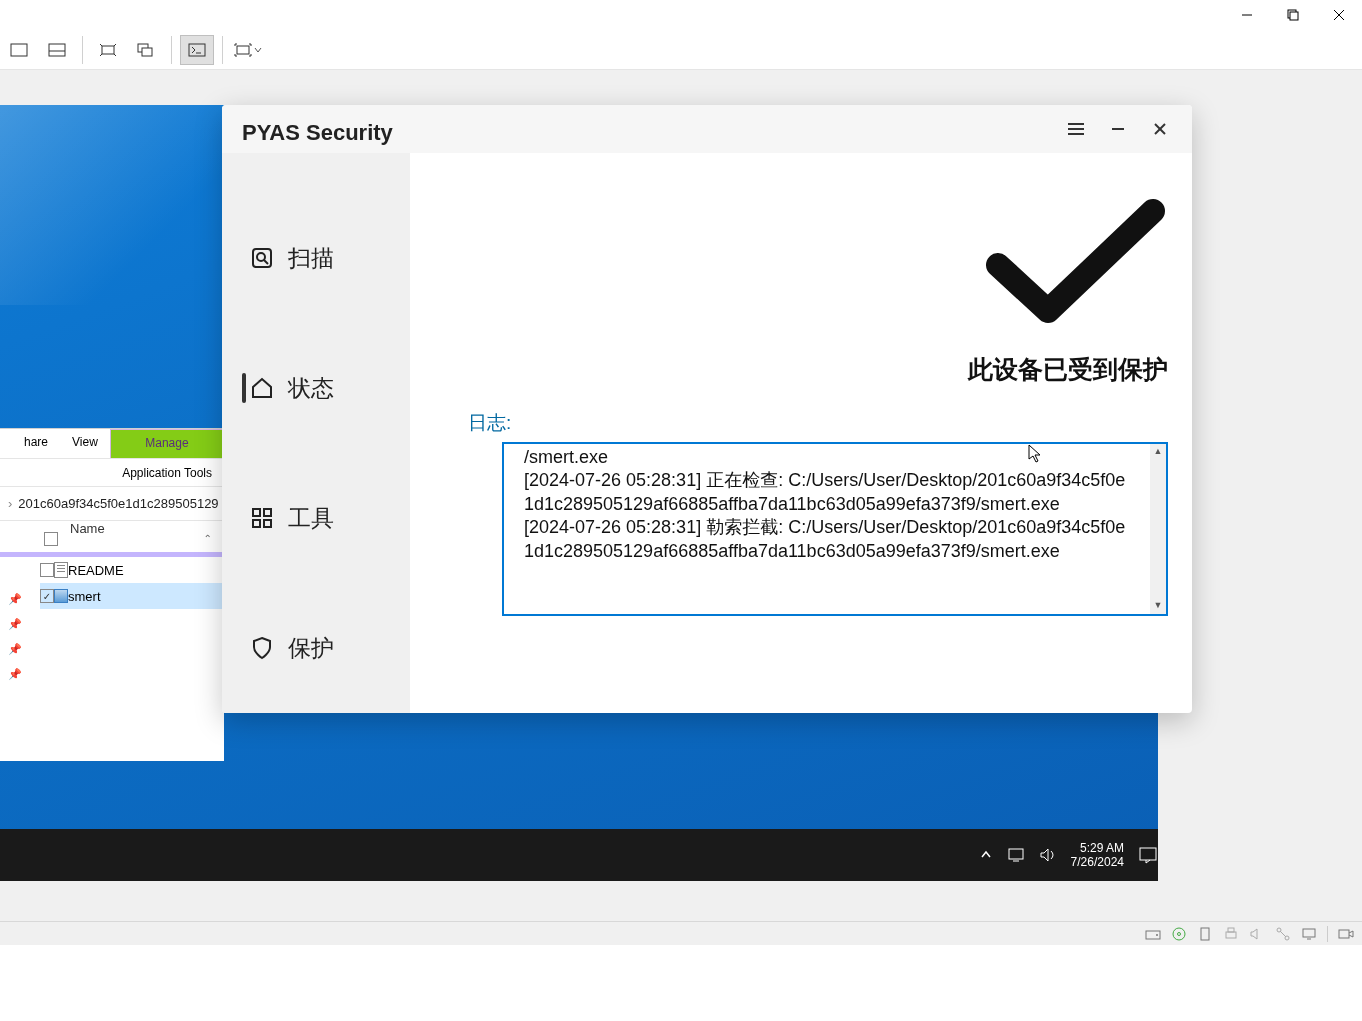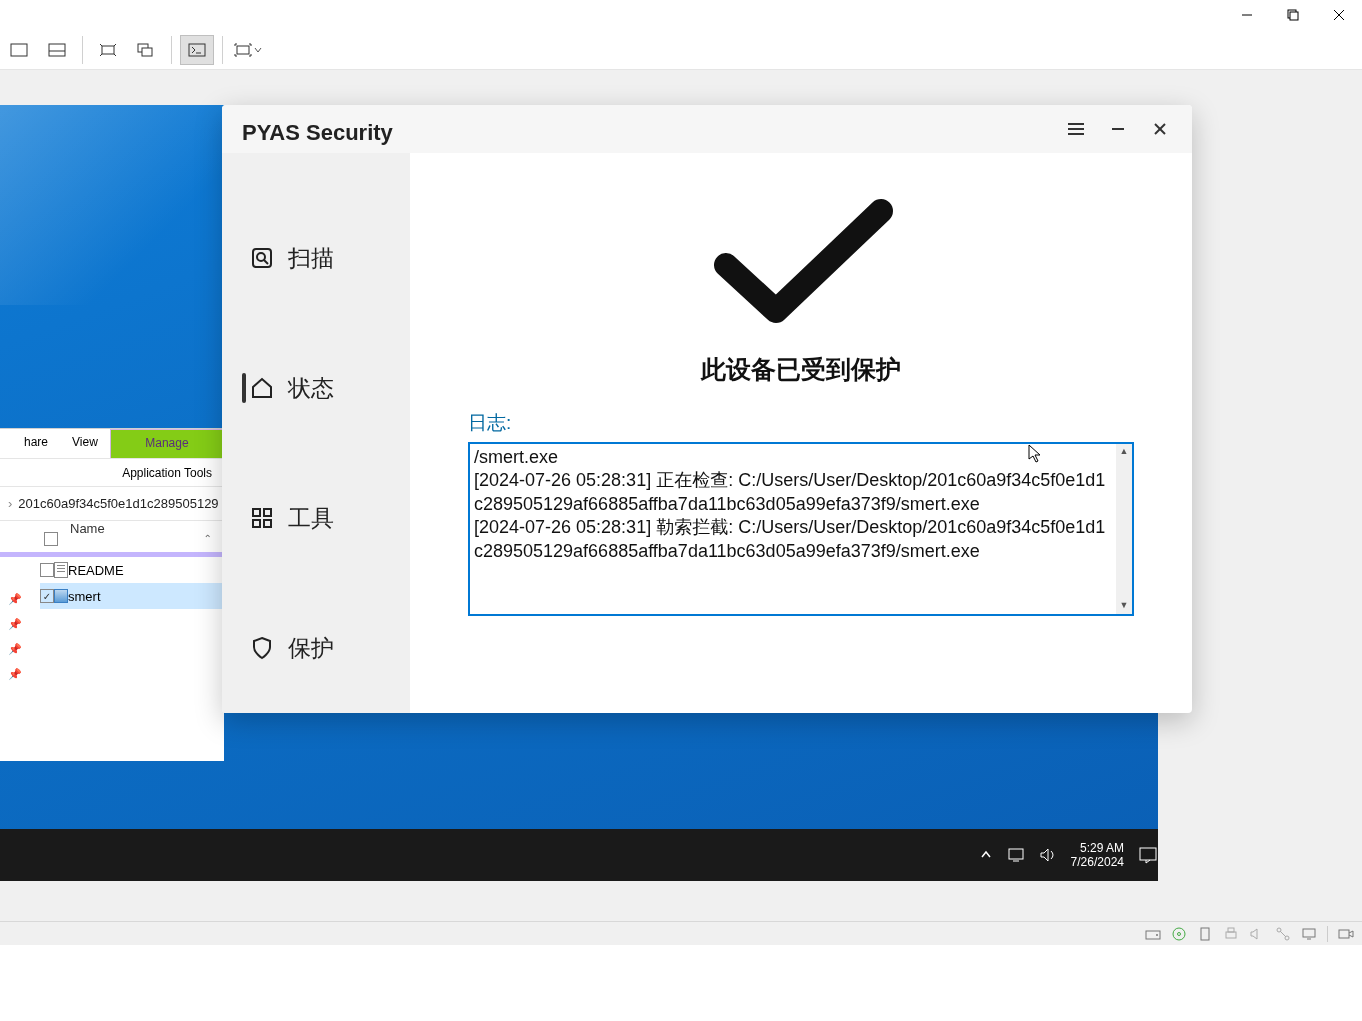--- a/index.html
+++ b/index.html
@@ -45,26 +45,26 @@
 .pyas { position: absolute; top: 155px; left: 222px; width: 970px; height: 608px; background: #fff; box-shadow: 0 8px 28px rgba(0,0,0,0.22); border-radius: 4px; overflow: hidden; display: flex; flex-direction: column; }
 .pyas .titlebar { height: 48px; display: flex; align-items: center; padding: 0 20px; background: #f6f6f6; }
 .pyas .titlebar .title { font-size: 22px; font-weight: 600; color: #222; margin-top: 7px; }
 .pyas .titlebar .tbtns { margin-left: auto; display: flex; gap: 18px; }
 .pyas .titlebar .tbtns .ib { cursor: pointer; color: #333; display: flex; align-items: center; justify-content:center; width: 24px; height: 24px; }
 .pyas .body { flex: 1; display: flex; }
 .pyas .sidebar { width: 188px; background: #f0f0f0; padding-top: 40px; }
 .pyas .nav-item { height: 130px; display: flex; align-items: center; padding-left: 28px; gap: 14px; font-size: 23px; color: #222; cursor: pointer; position: relative; }
 .pyas .nav-item.active::before { content:""; position:absolute; left:20px; top:50%; transform: translateY(-50%); width: 4px; height: 30px; background: #333; border-radius: 2px; }
 .pyas .nav-item .nicon { width: 24px; height: 24px; }
-.pyas .main { flex: 1; padding: 30px 24px 20px 24px; display: flex; flex-direction: column; align-items: center; }
+.pyas .main { flex: 1; padding: 30px 24px 20px 24px; display: flex; flex-direction: column; align-items: flex-end; }
 .pyas .check { margin-top: 10px; }
 .pyas .status-text { font-size: 25px; font-weight: 600; color: #111; margin-top: 30px; }
 .pyas .log-label { align-self: flex-start; margin-left: 34px; margin-top: 24px; font-size: 19px; color: #0369a1; }
 .pyas .log-box { margin-top: 6px; width: 666px; height: 174px; border: 2px solid #0078d4; background: #fff; font-size: 18px; line-height: 1.3; color: #111; position: relative; display: flex; }
-.pyas .log-content { flex: 1; padding: 2px 4px; overflow: hidden; word-break: break-all; }
+.pyas .log-content { flex: 1; padding: 2px 20px; overflow: hidden; word-break: break-all; }
 .pyas .log-scroll { width: 16px; background: #f0f0f0; display: flex; flex-direction: column; justify-content: space-between; align-items: center; }
 .pyas .log-scroll .arrow { height: 16px; width: 100%; display: flex; align-items: center; justify-content: center; cursor: pointer; font-size: 9px; color: #555; }
 
 
 .taskbar { position: absolute; bottom: 0; left: 0; right: 0; height: 52px; background: #1a1a1a; color: #fff; display: flex; align-items: center; justify-content: flex-end; gap: 14px; font-size: 12px; }
 .taskbar .tray-icon { cursor: pointer; display:flex; align-items:center; justify-content:center; }
 .taskbar .clock { text-align: right; line-height: 1.2; }
 
 
 .host-status { height: 24px; background: #f0f0f0; border-top: 1px solid #d8d8d8; display: flex; justify-content: flex-end; align-items: center; gap: 10px; padding-right: 8px; }

